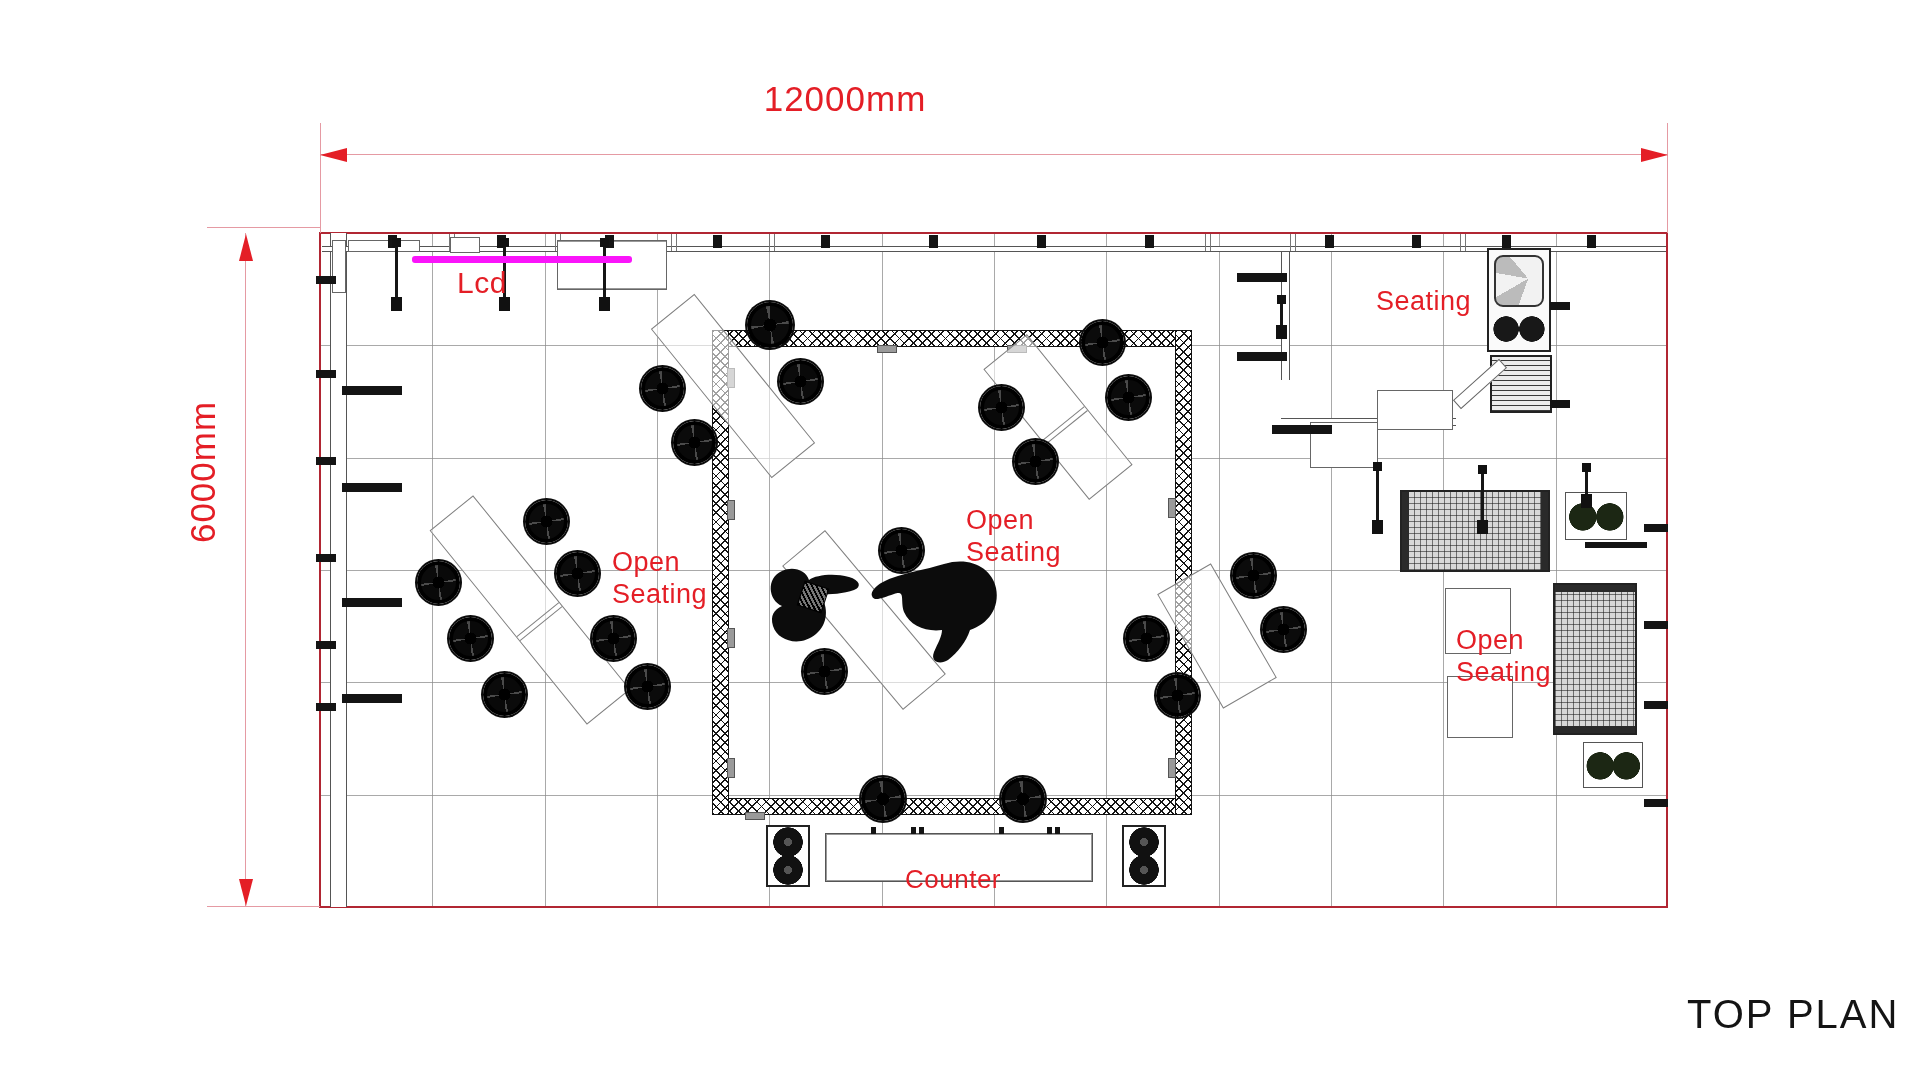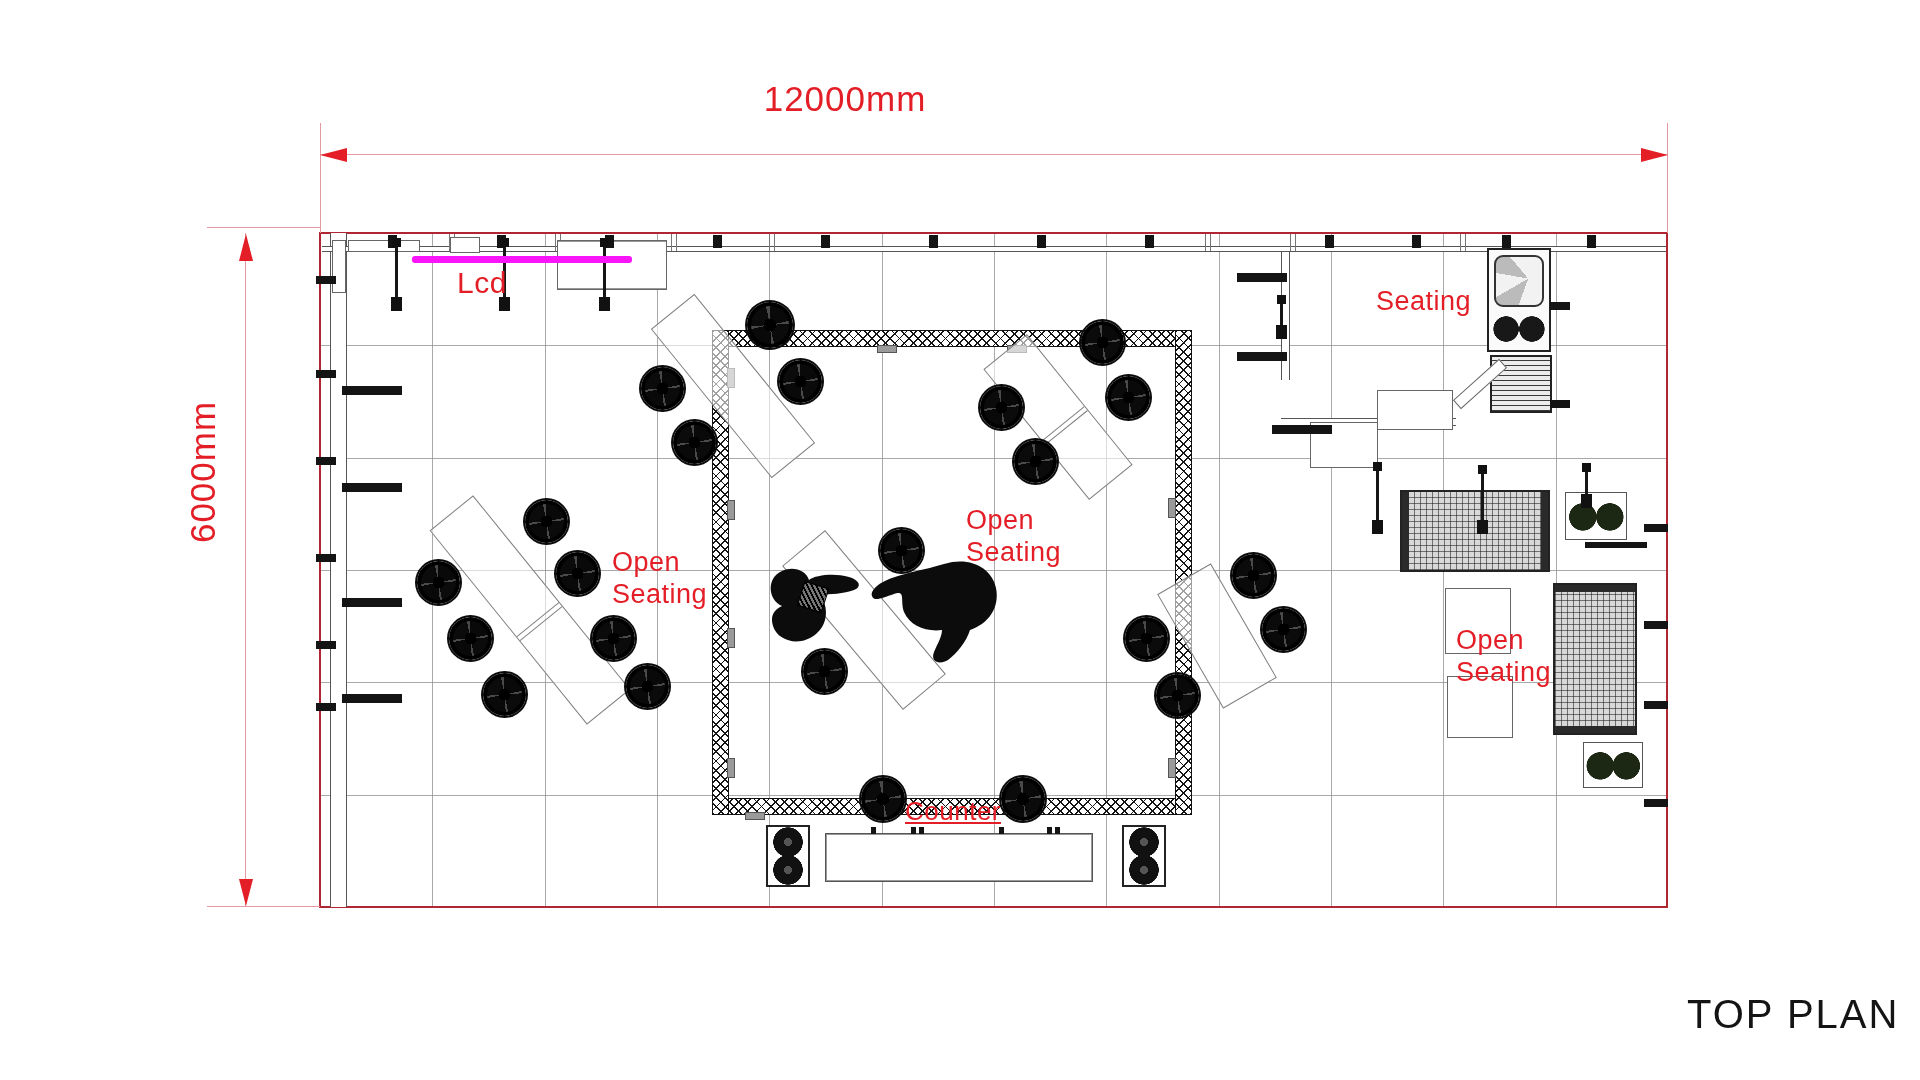--- a/index.html
+++ b/index.html
@@ -242,14 +242,14 @@
     <div class="stool" style="left: 1231.5px; top: 553.5px; width: 43px; height: 43px;"></div>
     <div class="stool" style="left: 1261.5px; top: 607.5px; width: 43px; height: 43px;"></div>
     <div class="plan-label" style="left: 457px; top: 266px; width: 300px; height: 80px; font-size: 30px; line-height: 34px;">Lcd</div>
     <div class="plan-label" style="left: 612px; top: 546px; width: 300px; height: 80px; font-size: 27px; line-height: 32px;">Open
 Seating</div>
     <div class="plan-label" style="left: 966px; top: 504px; width: 300px; height: 80px; font-size: 27px; line-height: 32px;">Open
 Seating</div>
     <div class="plan-label" style="left: 1376px; top: 286px; width: 300px; height: 80px; font-size: 27px; line-height: 31px;">Seating</div>
     <div class="plan-label" style="left: 1456px; top: 624px; width: 300px; height: 80px; font-size: 27px; line-height: 32px;">Open
 Seating</div>
-    <div class="plan-label" style="left: 905px; top: 796px; width: 300px; height: 80px; font-size: 26px; line-height: 30px; text-decoration: underline;">Counter</div>
+    <div class="plan-label" style="left: 905px; top: 864px; width: 300px; height: 80px; font-size: 26px; line-height: 30px;">Counter</div>
   </div>
 
 </body></html>

